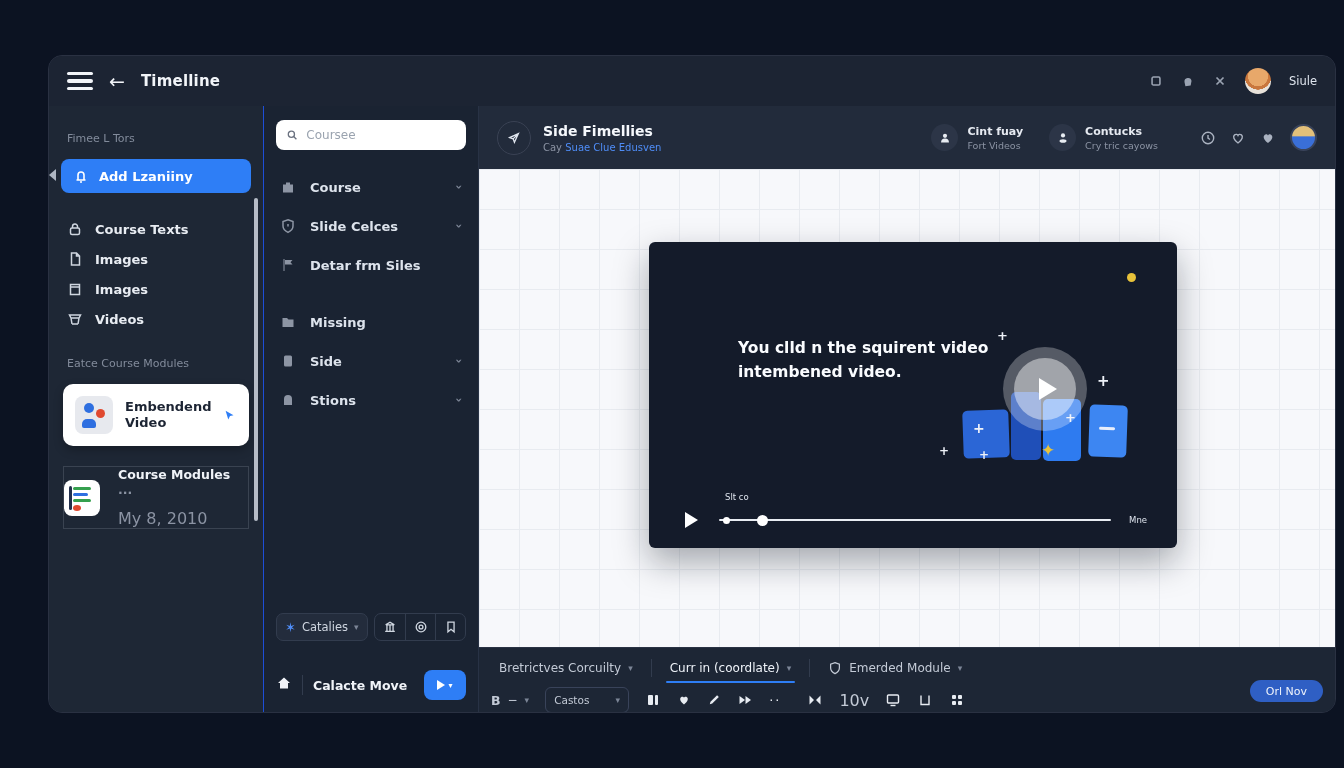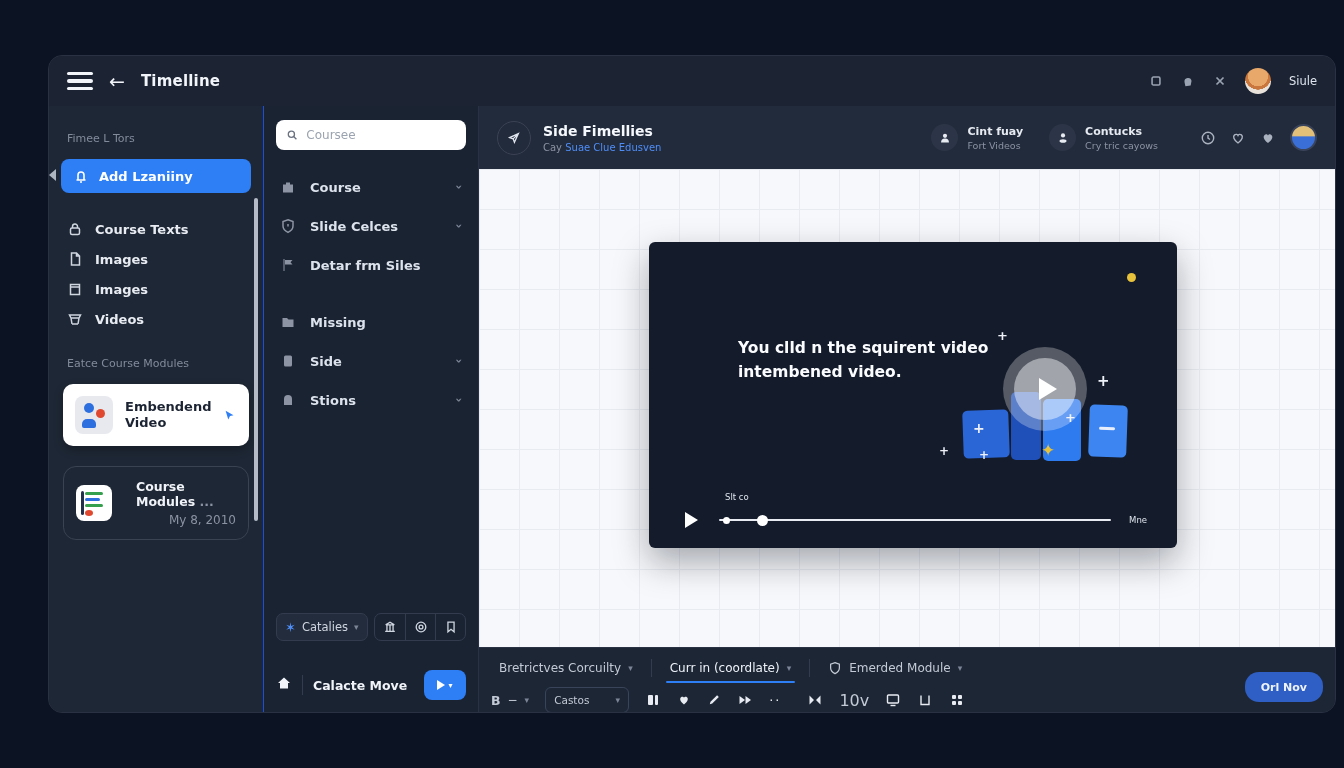--- a/index.html
+++ b/index.html
@@ -38,31 +38,31 @@
   .card-white { background:#ffffff; border-radius:10px; padding:12px; margin:12px 2px 0;
     display:flex; align-items:center; gap:12px; color:#1c2433; position:relative; cursor:pointer;
     box-shadow:0 4px 10px rgba(0,0,0,.25); }
   .card-white .tile { width:38px; height:38px; border-radius:8px; background:#e7e9ee; position:relative; flex-shrink:0; }
   .tile .p-head { position:absolute; left:9px; top:7px; width:10px; height:10px; border-radius:50%; background:#2e6fe0; }
   .tile .p-dot  { position:absolute; right:8px; top:13px; width:9px; height:9px; border-radius:50%; background:#e0492f; }
   .tile .p-body { position:absolute; left:7px; bottom:6px; width:14px; height:9px; border-radius:5px 5px 2px 2px; background:#2e6fe0; }
   .card-white .txt { font-size:13px; font-weight:bold; line-height:1.25; }
   .card-white .cursor { position:absolute; right:12px; top:24px; color:#2e7ef6; }
 
-  .card-dark { border:1px solid #3a4351; border-radius:13px; padding:12px; margin:20px 2px 0;
-    display:flex; align-items:center; gap:24px; cursor:pointer; }
+  .card-dark { border:1px solid #3a4351; border-radius:0; margin:20px 2px 0;
+    display:flex; align-items:center; gap:18px; cursor:pointer; }
   .card-dark .tile2 { width:36px; height:36px; border-radius:8px; background:#ffffff; position:relative; flex-shrink:0; }
   .tile2 i { position:absolute; left:9px; height:3px; border-radius:2px; }
   .tile2 .l1 { top:7px;  width:18px; background:#35a04e; }
   .tile2 .l2 { top:13px; width:15px; background:#2e6fe0; }
   .tile2 .l3 { top:19px; width:18px; background:#35a04e; }
   .tile2 .l4 { top:25px; width:8px;  background:#e0492f; border-radius:50%; height:6px; }
   .tile2 .bar { position:absolute; left:5px; top:6px; width:2.5px; height:24px; background:#23304d; border-radius:2px; }
   .card-dark .t { font-size:12.5px; font-weight:bold; color:#f0f3f8; }
-  .card-dark .d { font-size:12px; color:#8b93a3; margin-top:4px;text-align:right; }
+  .card-dark .d { font-size:16px; color:#8b93a3; margin-top:12px; }
 
   
   .panel { width:216px; background:#1a2332; border-left:1px solid #1d4ed8; border-right:1px solid #283245;
     padding:14px 12px; position:relative; display:flex; flex-direction:column; flex-shrink:0; }
   .search-box { background:#fff; border-radius:8px; height:30px; display:flex; align-items:center;
     gap:8px; padding:0 10px; }
   .search-box input { border:none; outline:none; font-size:12px; width:100%; color:#3a4254;
     font-family:"DejaVu Sans", sans-serif; background:transparent; }
   .search-box input::placeholder { color:#9aa3af; }
   .plist { margin-top:22px; }
@@ -157,22 +157,22 @@
     background:#2e7ef6; border-radius:2px; }
   .t-div { width:1px; height:18px; background:#323c4e; }
   .t-row2 { display:flex; align-items:center; height:30px; margin-top:3px; gap:16px; }
   .fmt { display:flex; align-items:center; gap:7px; color:#c3cad6; font-size:12px; cursor:pointer; }
   .fmt .b { font-weight:bold; font-size:12.5px; }
   .fmt .caret { font-size:9px; color:#7c8596; }
   .font-select { display:flex; align-items:center; justify-content:space-between; width:84px; height:22px;
     border:1px solid #39435a; border-radius:6px; padding:12px 8px; font-size:10.5px; color:#c3cad6; cursor:pointer; }
   .t-ico { color:#e8ecf2; display:flex; align-items:center; cursor:pointer; }
   .t-zoom { font-size:16px; color:#c3cad6; cursor:pointer; }
-  .publish { position:absolute; right:12px; bottom:12px; height:30px; padding:0 16px; background:#2f5fc4;
-    border:none; border-radius:14px; color:#eef3fb; font-size:11px; font-weight:bold;
+  .publish { position:absolute; right:12px; bottom:12px; height:22px; padding:0 16px; background:#2f5fc4;
+    border:none; border-radius:14px; color:#eef3fb; font-size:11px; font-weight:normal;
     font-family:"DejaVu Sans", sans-serif; cursor:pointer; }
   .ic { width:16px; height:16px; }
   .ic14 { width:14px; height:14px; }
 </style>
 </head>
 <body>
 
 <div class="window">
 
   <div class="topbar">

